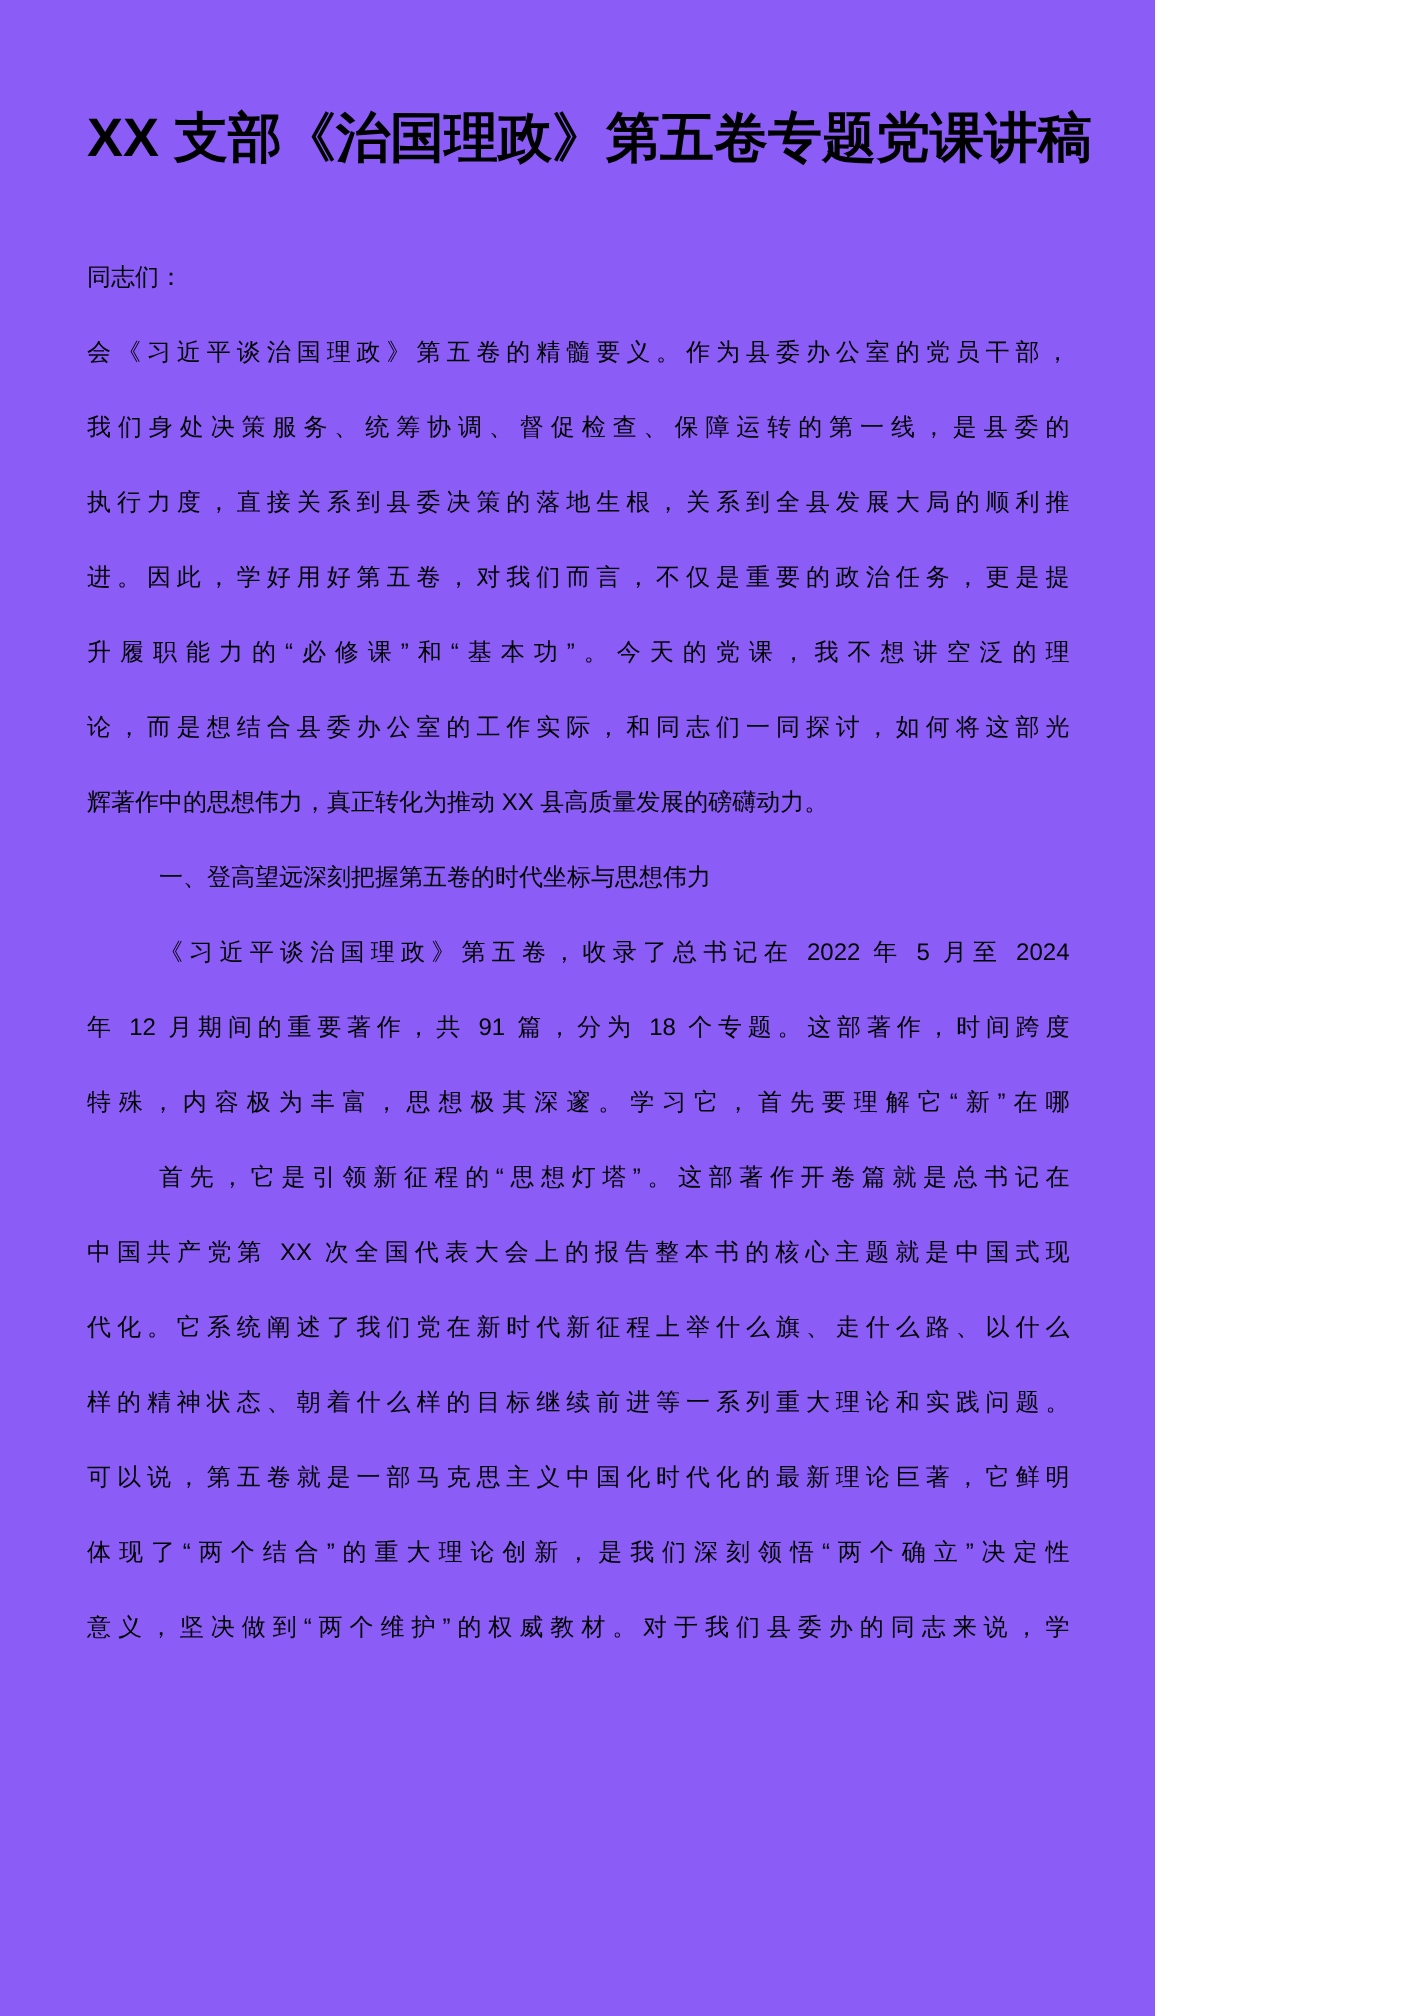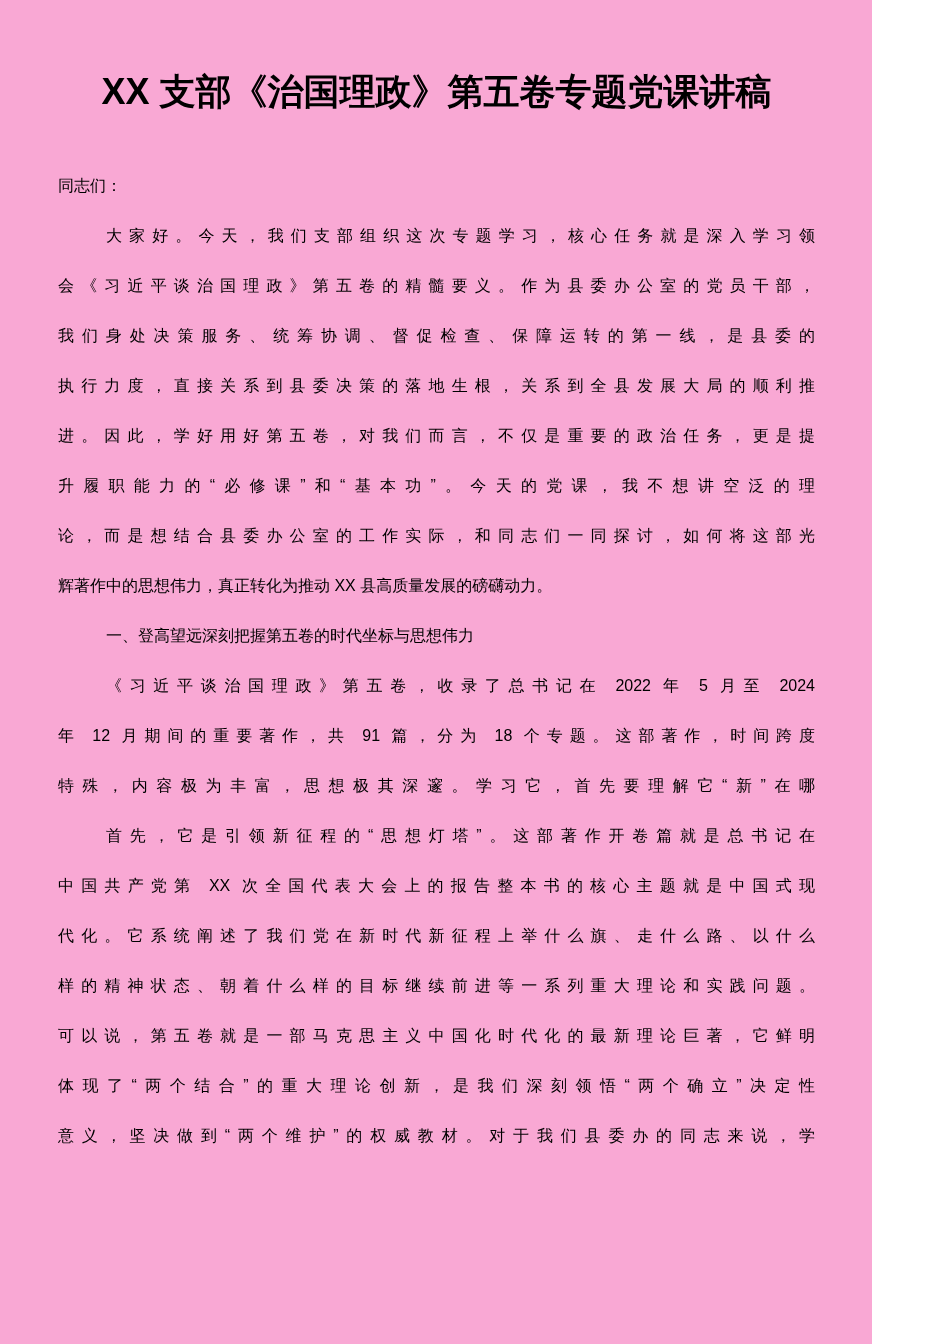--- a/index.html
+++ b/index.html
@@ -2,23 +2,23 @@
 <html><head>
 <meta charset="utf-8">
 <style>
   html, body {
     margin: 0;
     padding: 0;
     background: #ffffff;
   }
   .page {
     position: relative;
-    width: 872px;
+    width: 770px;
     height: 1344px;
-    background: #f9a8d4;
+    background: #8b5cf6;
     box-sizing: border-box;
     padding: 58px 57px 0 58px;
     overflow: hidden;
     font-family: "Liberation Sans", "DejaVu Sans", sans-serif;
     color: #000000;
   }
   .doc-title {
     margin: 12px 0 0 0;
     height: 44px;
     line-height: 44px;
@@ -56,21 +56,20 @@
     font-weight: 400;
   }
 </style>
 </head>
 <body>
 
 <div class="page">
   <h1 class="doc-title">XX 支部《治国理政》第五卷专题党课讲稿</h1>
   <div class="doc-body">
       <div class="line">同志们：</div>
-      <div class="line indent justify">大家好。今天，我们支部组织这次专题学习，核心任务就是深入学习领</div>
       <div class="line justify">会《习近平谈治国理政》第五卷的精髓要义。作为县委办公室的党员干部，</div>
       <div class="line justify">我们身处决策服务、统筹协调、督促检查、保障运转的第一线，是县委的</div>
       <div class="line justify">执行力度，直接关系到县委决策的落地生根，关系到全县发展大局的顺利推</div>
       <div class="line justify">进。因此，学好用好第五卷，对我们而言，不仅是重要的政治任务，更是提</div>
       <div class="line justify">升履职能力的“必修课”和“基本功”。今天的党课，我不想讲空泛的理</div>
       <div class="line justify">论，而是想结合县委办公室的工作实际，和同志们一同探讨，如何将这部光</div>
       <div class="line">辉著作中的思想伟力，真正转化为推动 XX 县高质量发展的磅礴动力。</div>
       <div class="line indent bold">一、登高望远深刻把握第五卷的时代坐标与思想伟力</div>
       <div class="line indent justify">《习近平谈治国理政》第五卷，收录了总书记在 2022 年 5 月至 2024</div>
       <div class="line justify">年 12 月期间的重要著作，共 91 篇，分为 18 个专题。这部著作，时间跨度</div>

